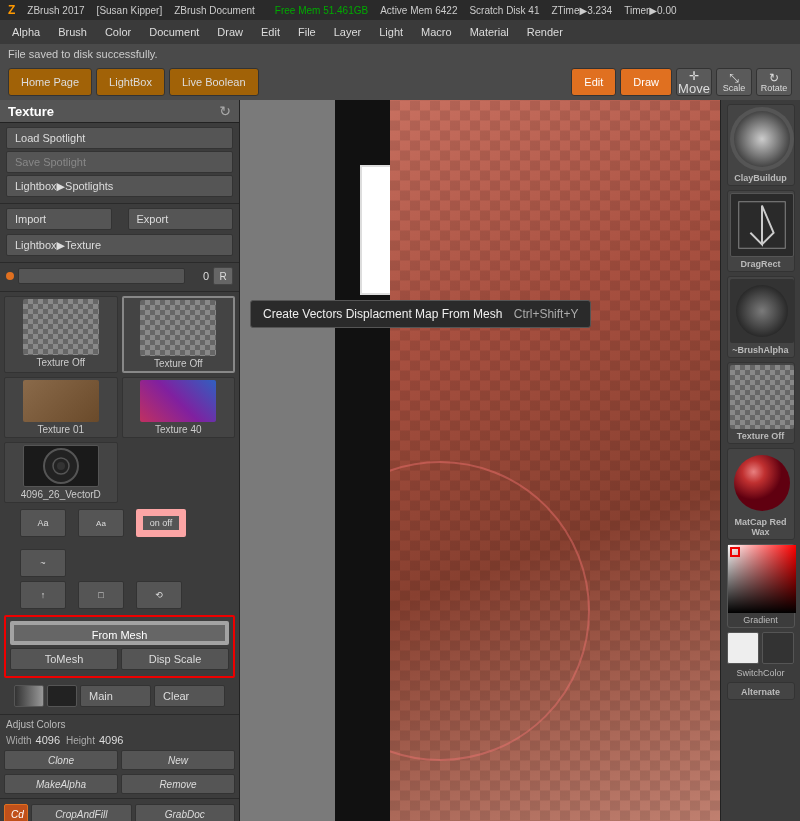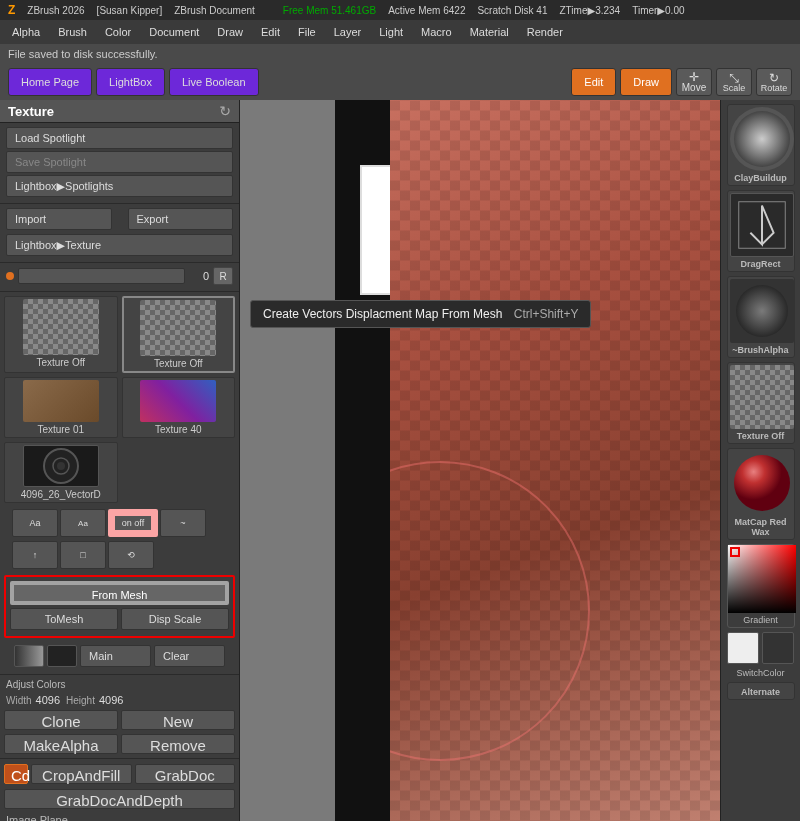--- a/index.html
+++ b/index.html
@@ -61,21 +61,21 @@
     
     .top-toolbar {
       background: #4a4a4a;
       height: 36px;
       display: flex;
       align-items: center;
       padding: 0 8px;
       gap: 4px;
     }
     .toolbar-btn {
-      background: #6d28d9;
+      background: #a16207;
       border: 1px solid #333;
       color: #ddd;
       padding: 4px 12px;
       font-size: 11px;
       cursor: pointer;
       border-radius: 3px;
       height: 28px;
     }
     .toolbar-btn.active {
       background: #e07020;
@@ -244,22 +244,22 @@
       border: 2px solid #555;
       position: relative;
       display: flex;
       align-items: center;
       justify-content: center;
     }
 
     
     .controls-row {
       display: flex;
-      gap: 2px;
-      padding: 2px 12px;
+      gap: 12px;
+      padding: 2px 20px;
       flex-wrap: wrap;
     }
     .ctrl-btn {
       background: #555;
       border: 1px solid #333;
       color: #ddd;
       width: 46px;
       height: 28px;
       font-size: 9px;
       cursor: pointer;
@@ -368,26 +368,27 @@
     .action-row {
       display: flex;
       gap: 3px;
       padding: 2px 4px;
     }
     .action-btn {
       background: #555;
       border: 1px solid #333;
       color: #ddd;
       padding: 2px 6px;
-      font-size: 15px;
+      font-size: 10px;
       cursor: pointer;
       border-radius: 2px;
       flex: 1;
       height: 20px;
       text-align: center;
+      font-style: italic;
     }
     .orange-btn {
       background: #c0501a;
       border: 1px solid #e07020;
       color: #fff;
     }
 
     
     .grab-row {
       display: flex;
@@ -476,24 +477,24 @@
       background-size: 10px 10px;
       background-position: 0 0, 0 5px, 5px -5px, -5px 0px;
       background-color: #666;
     }
   </style>
 </head>
 <body>
 
 <div class="titlebar">
   <span class="titlebar-logo">Z</span>
-  <span>ZBrush 2026</span>
+  <span>ZBrush 2017</span>
   <span>[Susan Kipper]</span>
   <span>ZBrush Document</span>
-  <span style="margin-left:16px;color:#0a0;">Free Mem 51.461GB</span>
+  <span style="margin-left:8px;color:#0a0;">Free Mem 51.461GB</span>
   <span>Active Mem 6422</span>
   <span>Scratch Disk 41</span>
   <span>ZTime▶3.234</span>
   <span>Timer▶0.00</span>
 </div>
 
 <div class="menubar">
   <div class="menu-item">Alpha</div>
   <div class="menu-item">Brush</div>
   <div class="menu-item">Color</div>
@@ -514,21 +515,21 @@
 
 <div class="top-toolbar">
   <button class="toolbar-btn">Home Page</button>
   <button class="toolbar-btn">LightBox</button>
   <button class="toolbar-btn">Live Boolean</button>
   <div style="flex:1;"></div>
   <button class="toolbar-btn active">Edit</button>
   <button class="toolbar-btn active">Draw</button>
   <div class="toolbar-btn-icon">
     <span style="font-size:12px;">✛</span>
-    <span style="font-size:10px;">Move</span>
+    <span style="font-size:13px;">Move</span>
   </div>
   <div class="toolbar-btn-icon">
     <span style="font-size:12px;">⤡</span>
     <span style="font-size:9px;">Scale</span>
   </div>
   <div class="toolbar-btn-icon">
     <span style="font-size:12px;">↻</span>
     <span style="font-size:9px;">Rotate</span>
   </div>
 </div>

